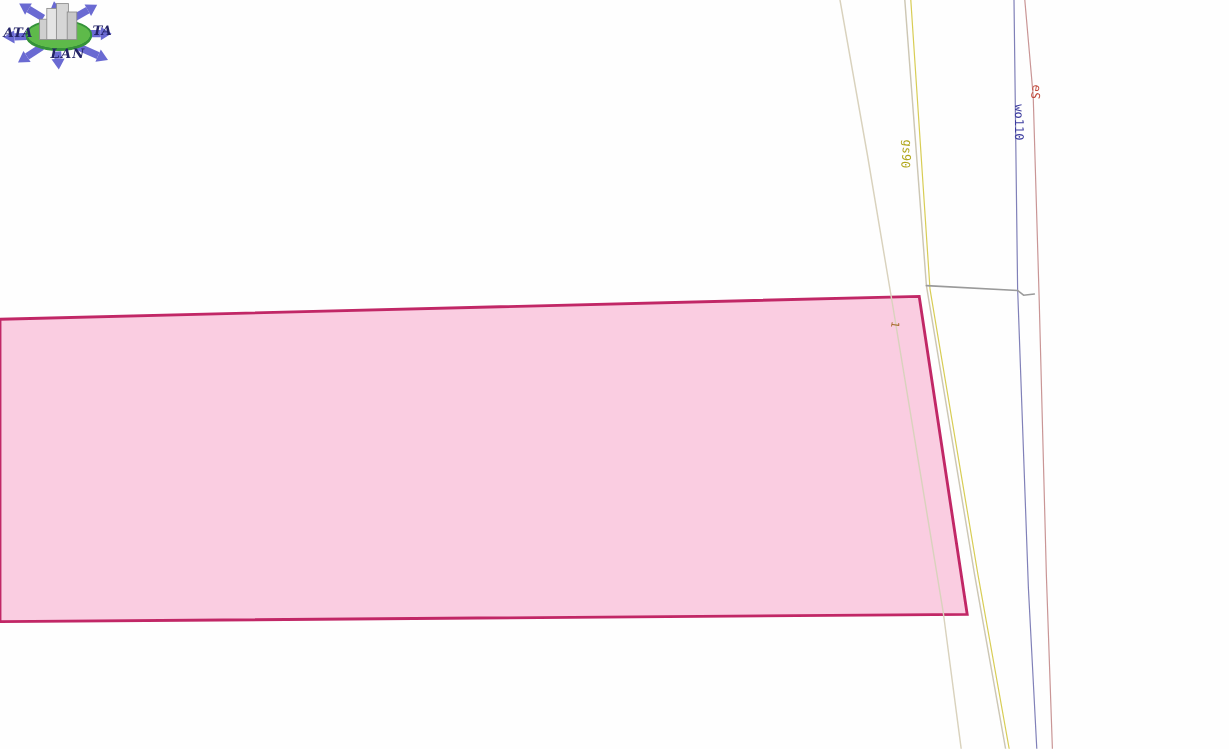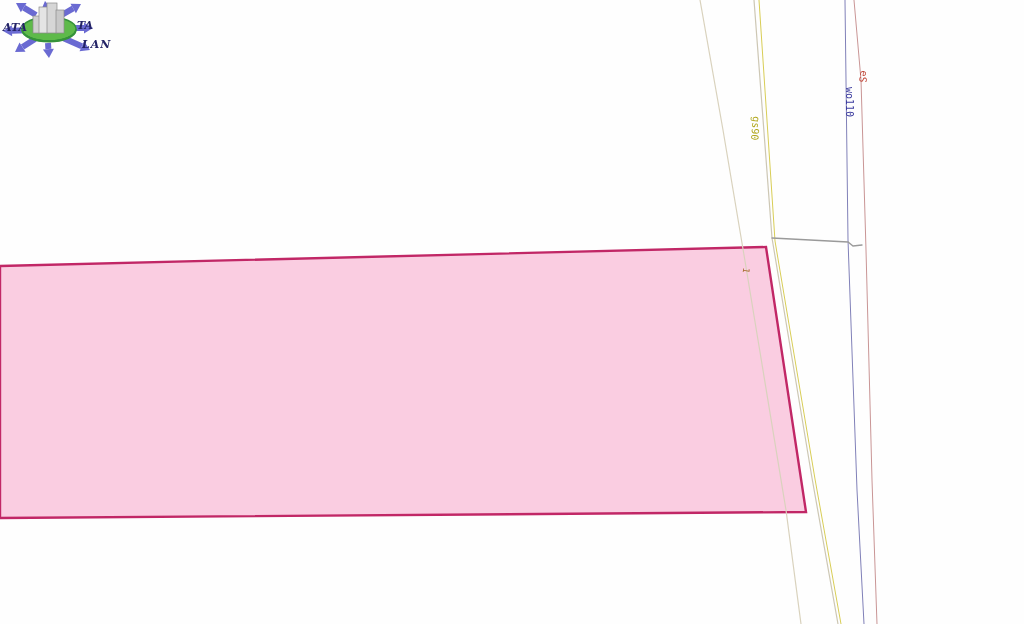--- a/index.html
+++ b/index.html
@@ -6,21 +6,21 @@
   body{font-family:"DejaVu Sans",sans-serif;background:#ffffff;}
   #screen{position:relative;width:1024px;height:624px;overflow:hidden;background:#fefefe;}
   #map-svg{position:absolute;left:0;top:0;}
   #map-svg text{font-family:"DejaVu Sans Mono",monospace;}
   #watermark{position:absolute;left:0;top:0;width:110px;height:62px;}
   #watermark svg{position:absolute;left:0;top:0;}
   .logo-text{position:absolute;font-family:"DejaVu Serif",serif;font-style:italic;font-weight:bold;
              font-size:11px;line-height:11px;white-space:nowrap;}
   .logo-text.t-left{left:3px;top:22px;}
   .logo-text.t-right{left:77px;top:20px;font-style:italic;}
-  .logo-text.t-bottom{left:42px;top:39px;letter-spacing:1px;margin-left:40px;}
+  .logo-text.t-bottom{left:42px;top:39px;letter-spacing:1px;}
 </style>
 </head>
 <body>
 
 <div id="screen">
   <svg id="map-svg" width="1024" height="624" viewBox="0 0 1024 624">
       <rect x="0" y="0" width="1024" height="624" fill="#fefefe"></rect>
       <polygon points="0,266 766,247 806,512 0,518" fill="#f9c8de" fill-opacity="0.9" stroke="#c12766" stroke-width="2.4" stroke-linejoin="miter"></polygon>
       <polyline points="700,0 723,130 744,255 786,510 801,624" fill="none" stroke="#d9d2bd" stroke-width="1.2" stroke-linecap="round"></polyline>
       <polyline points="754,0 772,238 812,478 838,624" fill="none" stroke="#cdc7b4" stroke-width="1.2" stroke-linecap="round"></polyline>

